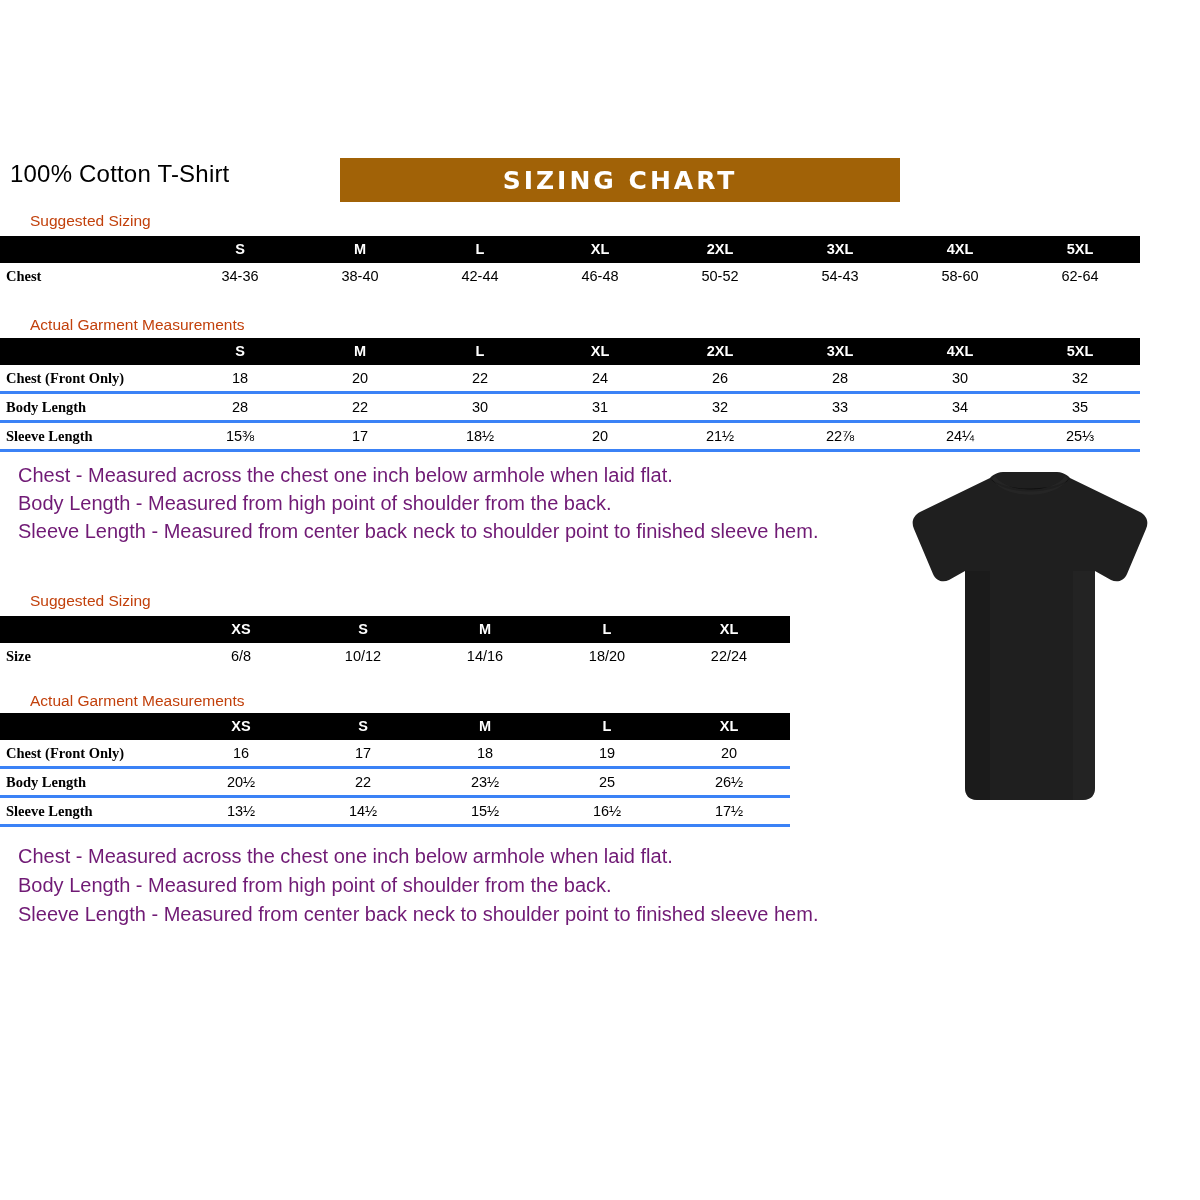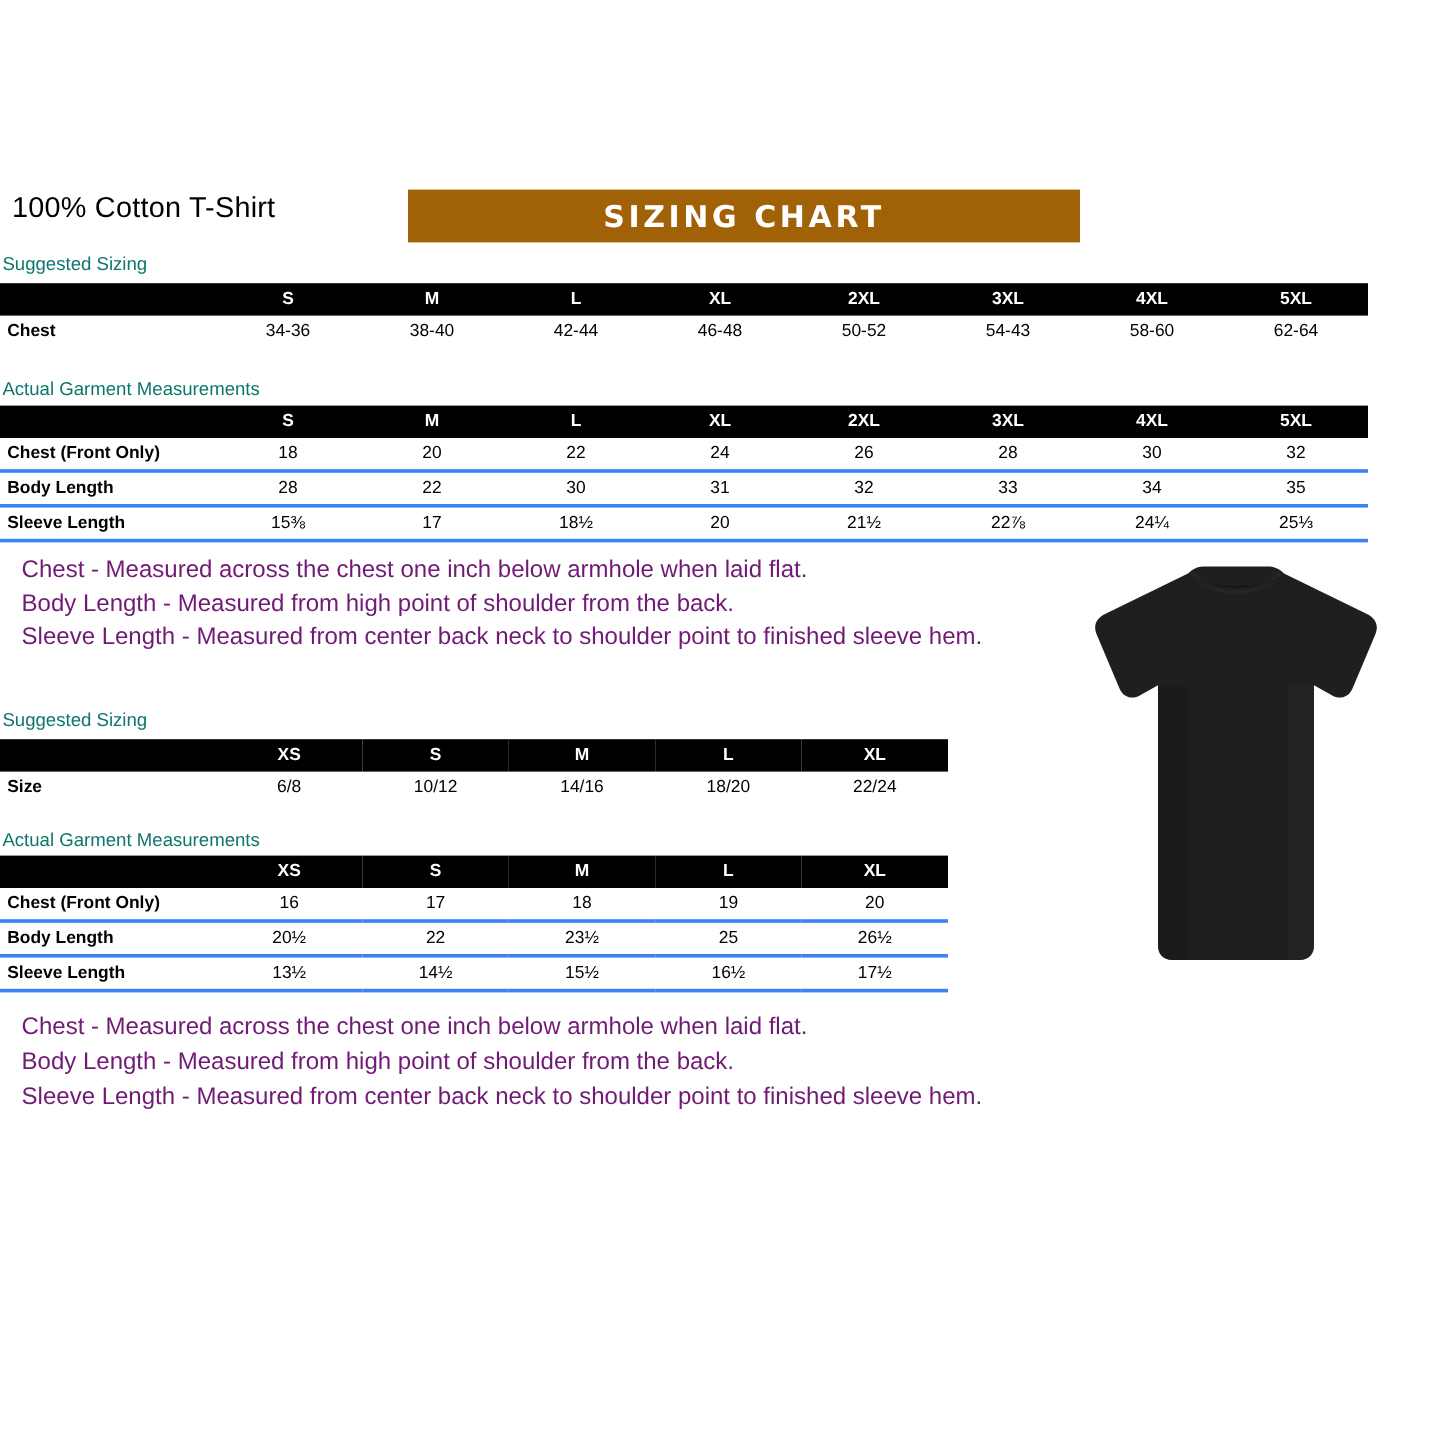--- a/index.html
+++ b/index.html
@@ -56,22 +56,23 @@
     font-size: 25px;
     font-weight: 700;
     letter-spacing: 3px;
     font-family: "DejaVu Sans", sans-serif;
   }
   
   .sub-label {
     position: absolute;
     font-size: 15.5px;
     font-weight: 400;
-    color: #0f766e;
+    color: #c2410c;
     white-space: nowrap;
+    margin-left: 28px;
   }
   
   table.size-table {
     position: absolute;
     border-collapse: collapse;
     font-size: 14.5px;
     table-layout: fixed;
   }
   table.size-table th,
   table.size-table td {
@@ -94,20 +95,21 @@
     line-height: 27px;
   }
   table.size-table thead th.rowlabel-head {
     text-align: left;
   }
   table.size-table td.rowlabel {
     text-align: left;
     font-weight: 700;
     padding-left: 6px;
     font-size: 14.5px;
+    font-family: Liberation Serif, serif;
   }
   table.size-table tbody tr.ruled td {
     border-bottom: 3px solid #3b82f6;
   }
   
   #adult-suggested-table { left: 0px; top: 236px; width: 1140px; }
   #adult-suggested-table col.c0 { width: 180px; }
   
   #adult-garment-table { left: 0px; top: 338px; width: 1140px; }
   #adult-garment-table col.c0 { width: 180px; }

